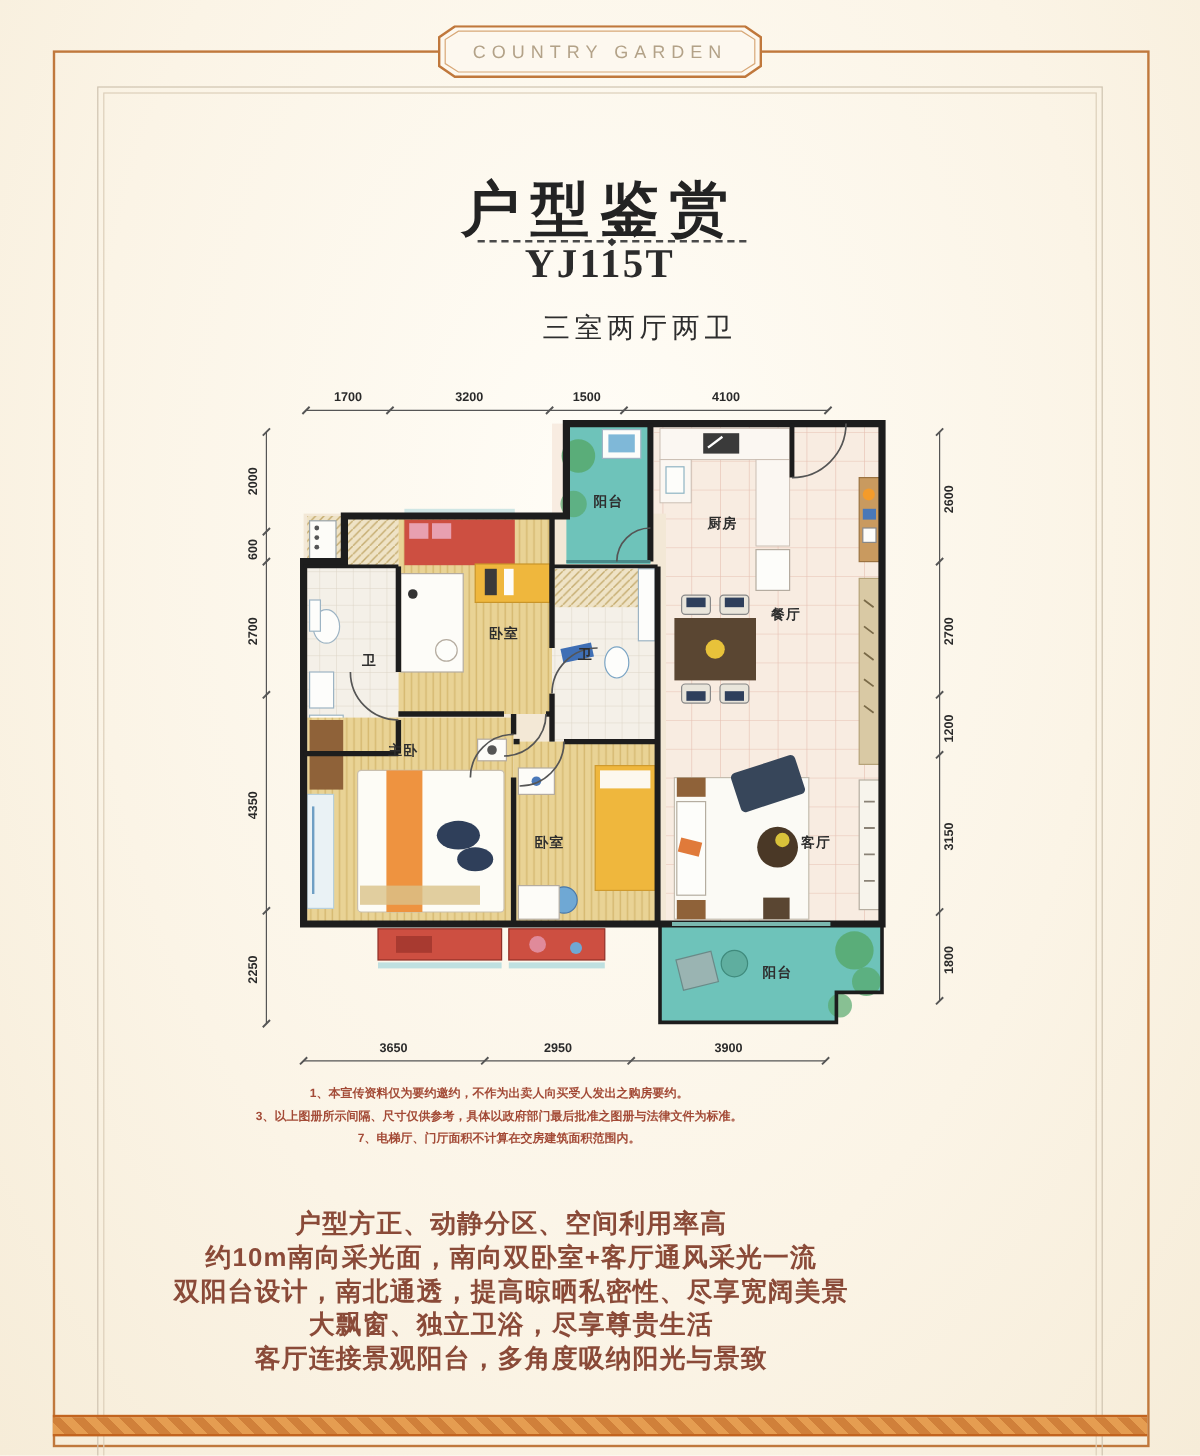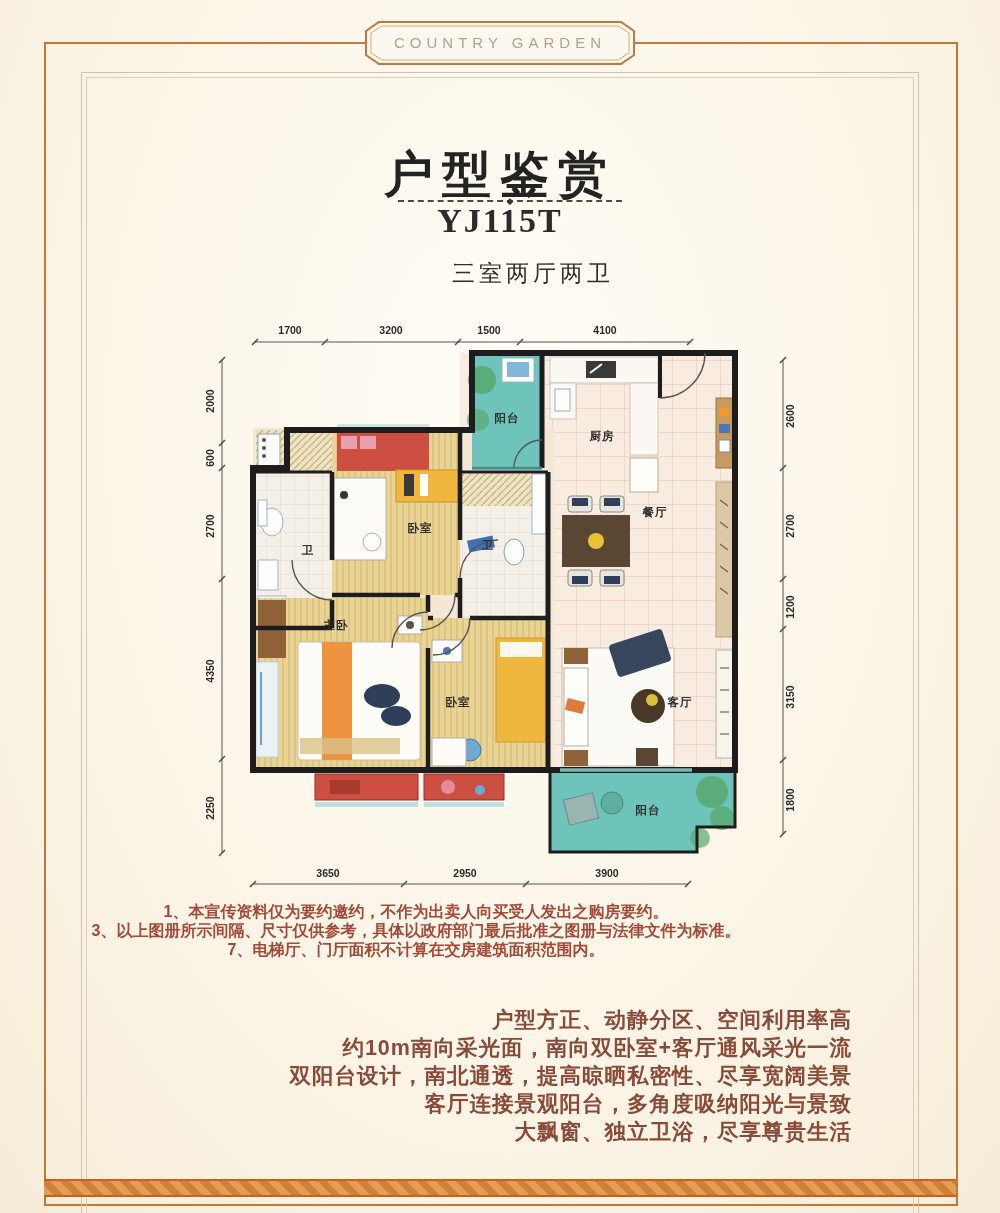--- a/index.html
+++ b/index.html
@@ -26,23 +26,23 @@
   .divider .diamond{position:absolute;left:50%;top:-6px;transform:translateX(-50%);
     font-size:9px;color:#333;background:transparent;line-height:10px;padding:0 3px;}
   .unit-code{position:absolute;left:0;top:202px;width:1000px;text-align:center;
     font-family:"Liberation Serif", serif;font-size:34px;font-weight:600;color:#2b2b2b;letter-spacing:2px;}
   .unit-type{position:absolute;left:0;top:258px;width:1000px;text-align:center;
     font-size:23px;font-weight:500;color:#2e2e2e;letter-spacing:4px;padding-left:33px;}
   
   .plan-svg{position:absolute;left:185px;top:305px;width:620px;height:592px;}
   
   .notes{position:absolute;left:0;top:902px;width:832px;text-align:center;
-    font-size:16px;line-height:19px;color:#a34a36;font-weight:600;}
-  
-  .highlights{position:absolute;left:0;top:1006px;width:852px;text-align:right;
+    font-size:10px;line-height:19px;color:#a34a36;font-weight:600;}
+  
+  .highlights{position:absolute;left:0;top:1006px;width:852px;text-align:center;
     font-size:21.5px;line-height:28px;font-weight:700;color:#8a4a38;letter-spacing:1px;}
   svg text{font-family:"Liberation Sans", sans-serif;}
   .room-label{font-size:11.5px;font-weight:700;fill:#2e2e2e;letter-spacing:1px;}
   .dim-label{font-size:10.5px;font-weight:700;fill:#2a2a2a;}
 </style>
 </head>
 <body>
 
 <div class="page">
 
@@ -289,17 +289,17 @@
   <div class="notes">
     <div>1、本宣传资料仅为要约邀约，不作为出卖人向买受人发出之购房要约。</div>
     <div>3、以上图册所示间隔、尺寸仅供参考，具体以政府部门最后批准之图册与法律文件为标准。</div>
     <div>7、电梯厅、门厅面积不计算在交房建筑面积范围内。</div>
   </div>
 
   <div class="highlights">
     <div>户型方正、动静分区、空间利用率高</div>
     <div>约10m南向采光面，南向双卧室+客厅通风采光一流</div>
     <div>双阳台设计，南北通透，提高晾晒私密性、尽享宽阔美景</div>
+    <div>大飘窗、独立卫浴，尽享尊贵生活</div>
     <div>客厅连接景观阳台，多角度吸纳阳光与景致</div>
-    <div>大飘窗、独立卫浴，尽享尊贵生活</div>
   </div>
 
 </div>
 
 </body></html>

